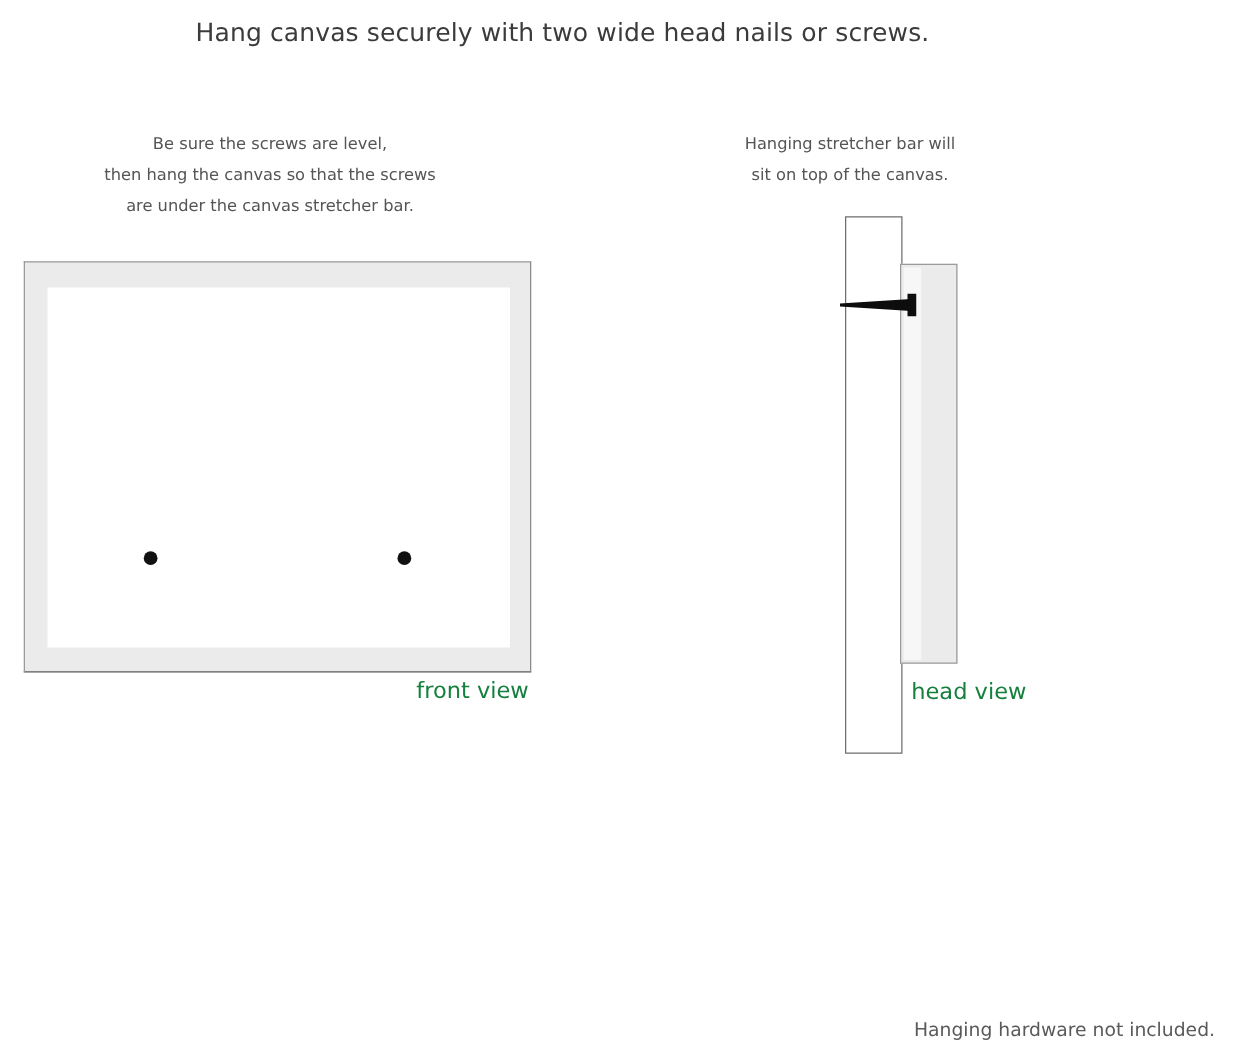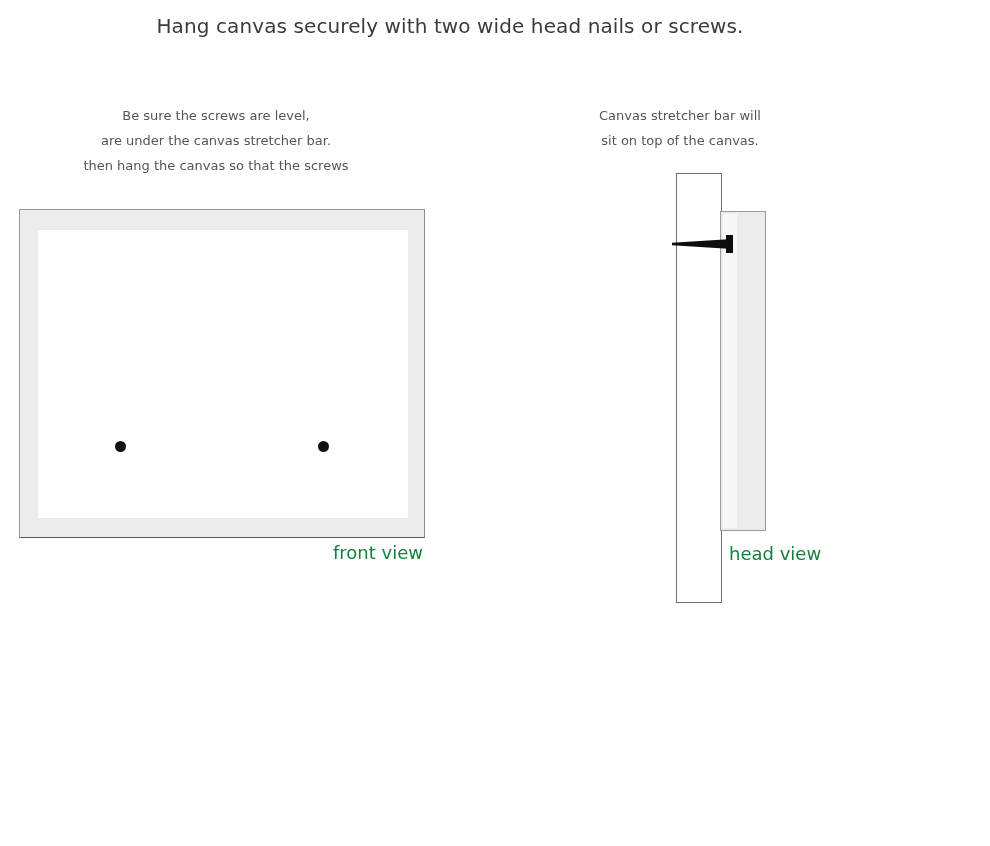--- a/index.html
+++ b/index.html
@@ -132,26 +132,26 @@
 </style>
 </head>
 <body>
 
 <div class="page">
 
   <div class="title">Hang canvas securely with two wide head nails or screws.</div>
 
   <div class="instr" id="instr-left">
     <span class="ln">Be sure the screws are level,</span>
+    <span class="ln">then hang the canvas so that the screws</span>
     <span class="ln">are under the canvas stretcher bar.</span>
-    <span class="ln">then hang the canvas so that the screws</span>
   </div>
 
   <div class="instr" id="instr-right">
-    <span class="ln">Canvas stretcher bar will</span>
+    <span class="ln">Hanging stretcher bar will</span>
     <span class="ln">sit on top of the canvas.</span>
   </div>
 
   <div id="front-view">
     <div class="frame-outer"></div>
     <div class="frame-inner"></div>
     <div class="screw" id="screw-left"></div>
     <div class="screw" id="screw-right"></div>
   </div>
 
@@ -160,15 +160,16 @@
     <div class="stretcher-bar"></div>
     <div class="stretcher-inset"></div>
     <div class="nail"></div>
     <div class="nail-head"></div>
   </div>
 
   <div class="caption" id="caption-front">front view</div>
   <div class="caption" id="caption-side">head view</div>
 
   <div id="footer">
+    <span class="ln">Hanging hardware not included.</span>
   </div>
 
 </div>
 
 </body></html>

